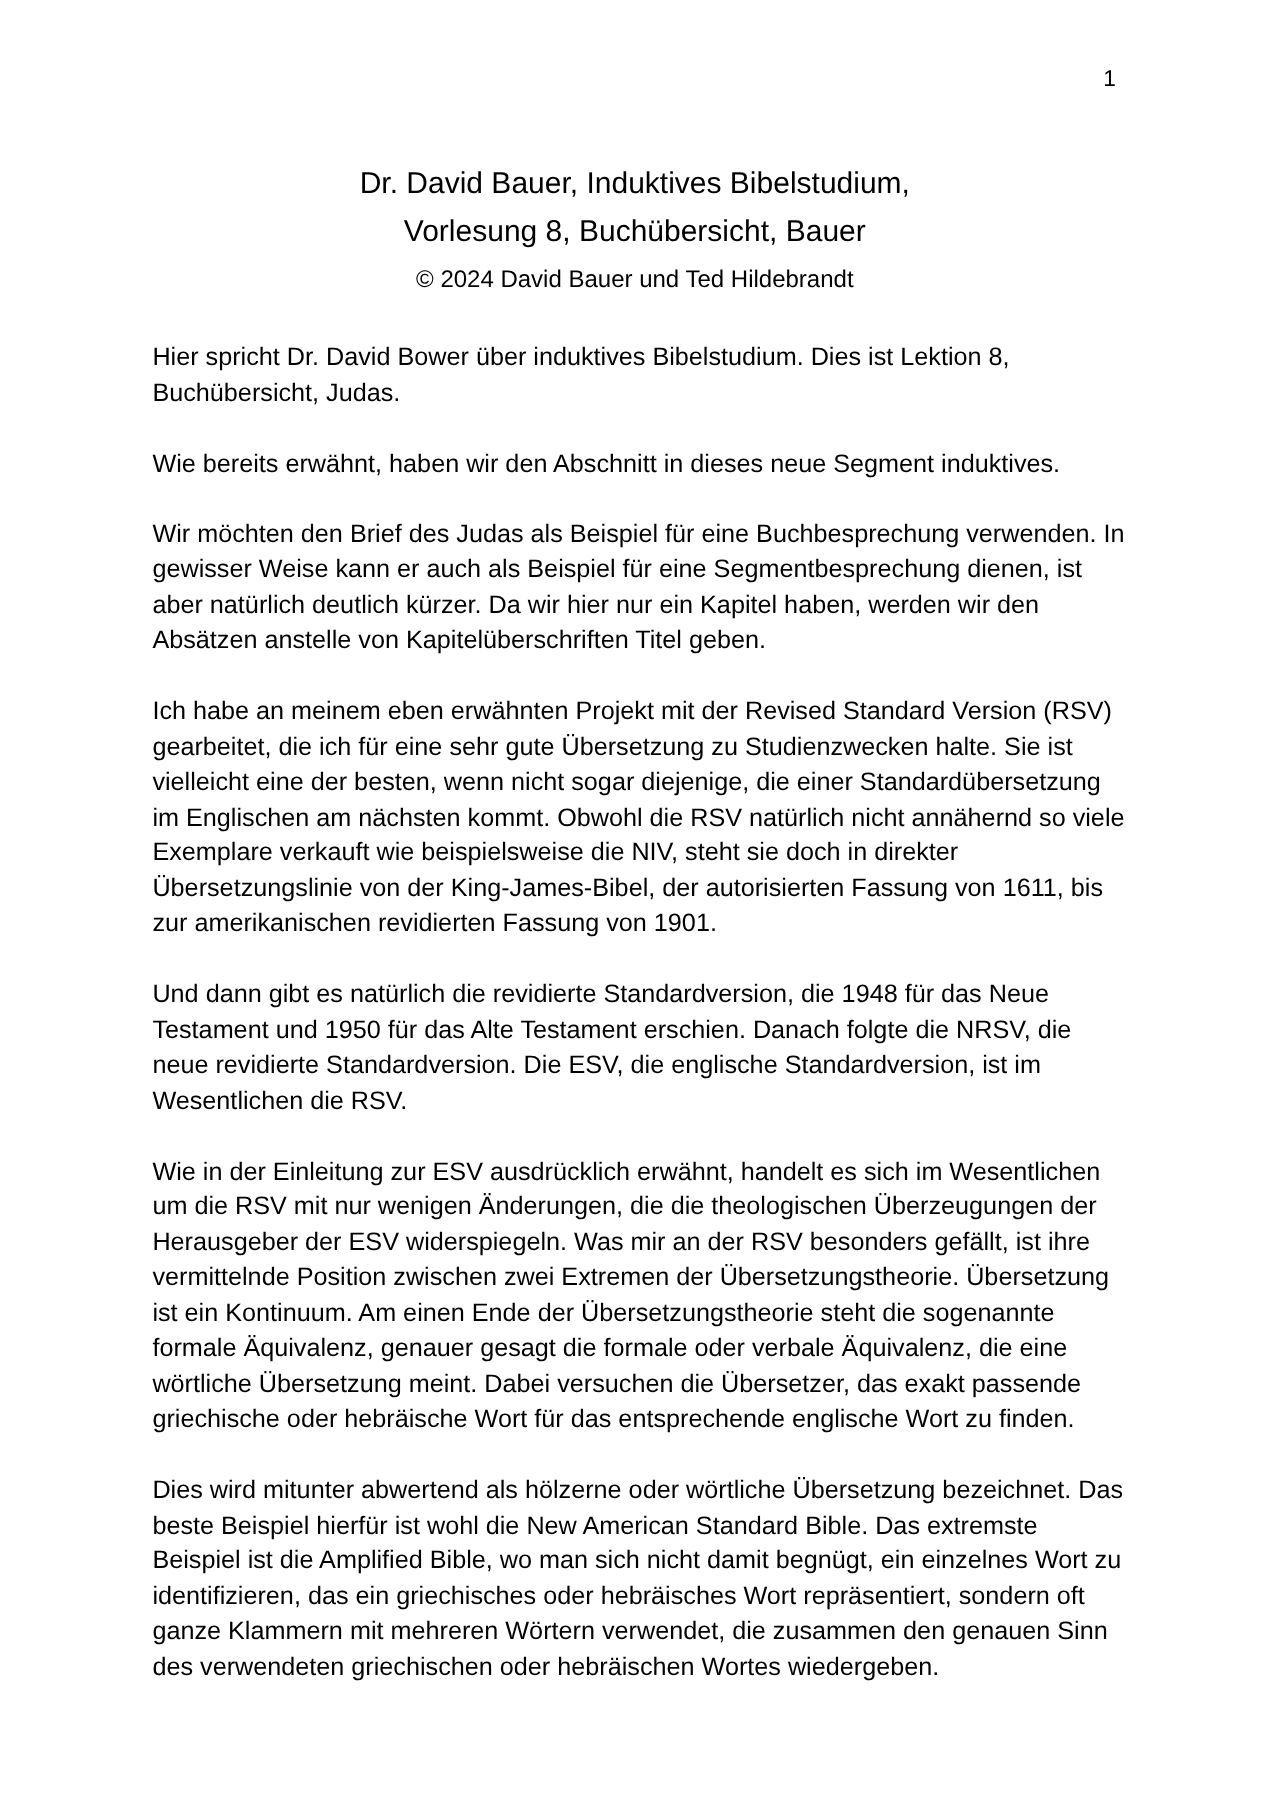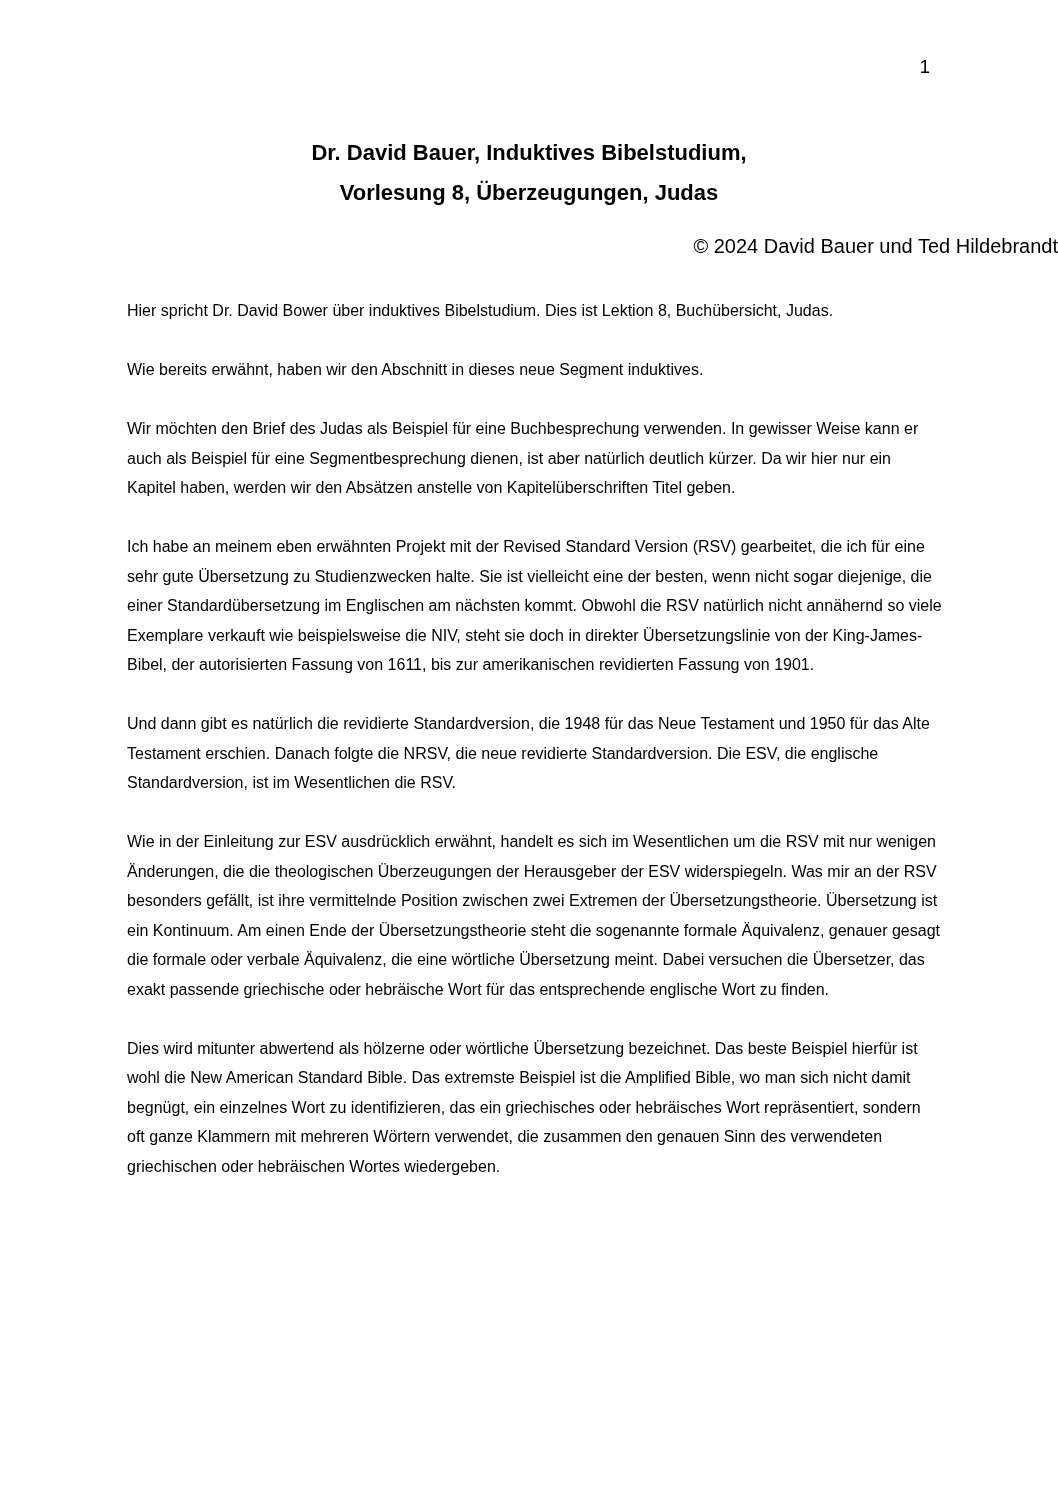--- a/index.html
+++ b/index.html
@@ -21,53 +21,53 @@
     position: absolute;
     top: 57px;
     right: 128px;
     font-size: 19px;
     line-height: 1;
   }
   .title {
     margin: 0;
     padding-top: 133px;
     text-align: center;
-    font-size: 22px;
-    font-weight: 700;
+    font-size: 25px;
+    font-weight: 400;
     line-height: 40px;
   }
   .title-line {
     display: block;
   }
   .copyright {
-    margin-top: 20px;
-    text-align: right;
+    margin-top: 7px;
+    text-align: center;
     font-size: 20px;
     line-height: 26px;
   }
   .body-text {
     margin: 37px 116px 0 127px;
-    font-size: 16px;
+    font-size: 21px;
     line-height: 29.5px;
     text-align: left;
   }
   .body-text p {
     margin: 0 0 29.5px 0;
   }
 </style>
 </head>
 <body>
 
 <div class="page">
 
   <div class="page-number">1</div>
 
   <h1 class="title">
     <span class="title-line">Dr. David Bauer, Induktives Bibelstudium,</span>
-    <span class="title-line">Vorlesung 8, Überzeugungen, Judas</span>
+    <span class="title-line">Vorlesung 8, Buchübersicht, Bauer</span>
   </h1>
 
   <div class="copyright">© 2024 David Bauer und Ted Hildebrandt</div>
 
   <div class="body-text">
     <p>Hier spricht Dr. David Bower über induktives Bibelstudium. Dies ist Lektion 8, Buchübersicht, Judas.</p>
     <p>Wie bereits erwähnt, haben wir den Abschnitt in dieses neue Segment induktives.</p>
     <p>Wir möchten den Brief des Judas als Beispiel für eine Buchbesprechung verwenden. In gewisser Weise kann er auch als Beispiel für eine Segmentbesprechung dienen, ist aber natürlich deutlich kürzer. Da wir hier nur ein Kapitel haben, werden wir den Absätzen anstelle von Kapitelüberschriften Titel geben.</p>
     <p>Ich habe an meinem eben erwähnten Projekt mit der Revised Standard Version (RSV) gearbeitet, die ich für eine sehr gute Übersetzung zu Studienzwecken halte. Sie ist vielleicht eine der besten, wenn nicht sogar diejenige, die einer Standardübersetzung im Englischen am nächsten kommt. Obwohl die RSV natürlich nicht annähernd so viele Exemplare verkauft wie beispielsweise die NIV, steht sie doch in direkter Übersetzungslinie von der King-James-Bibel, der autorisierten Fassung von 1611, bis zur amerikanischen revidierten Fassung von 1901.</p>
     <p>Und dann gibt es natürlich die revidierte Standardversion, die 1948 für das Neue Testament und 1950 für das Alte Testament erschien. Danach folgte die NRSV, die neue revidierte Standardversion. Die ESV, die englische Standardversion, ist im Wesentlichen die RSV.</p>

